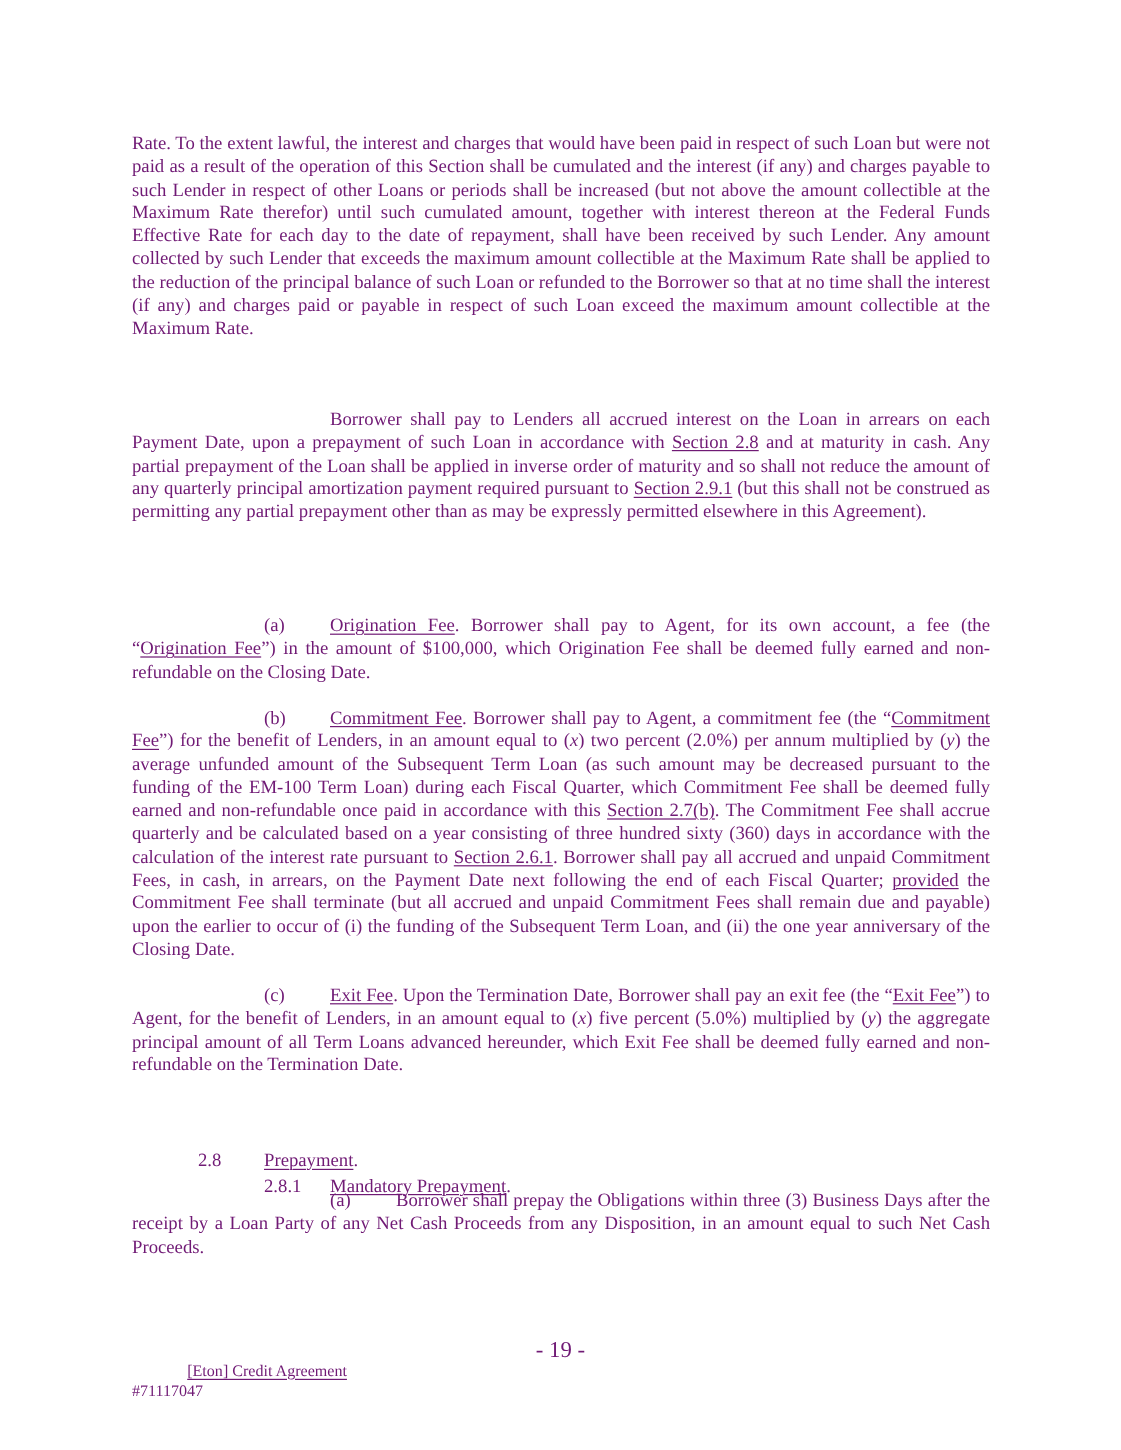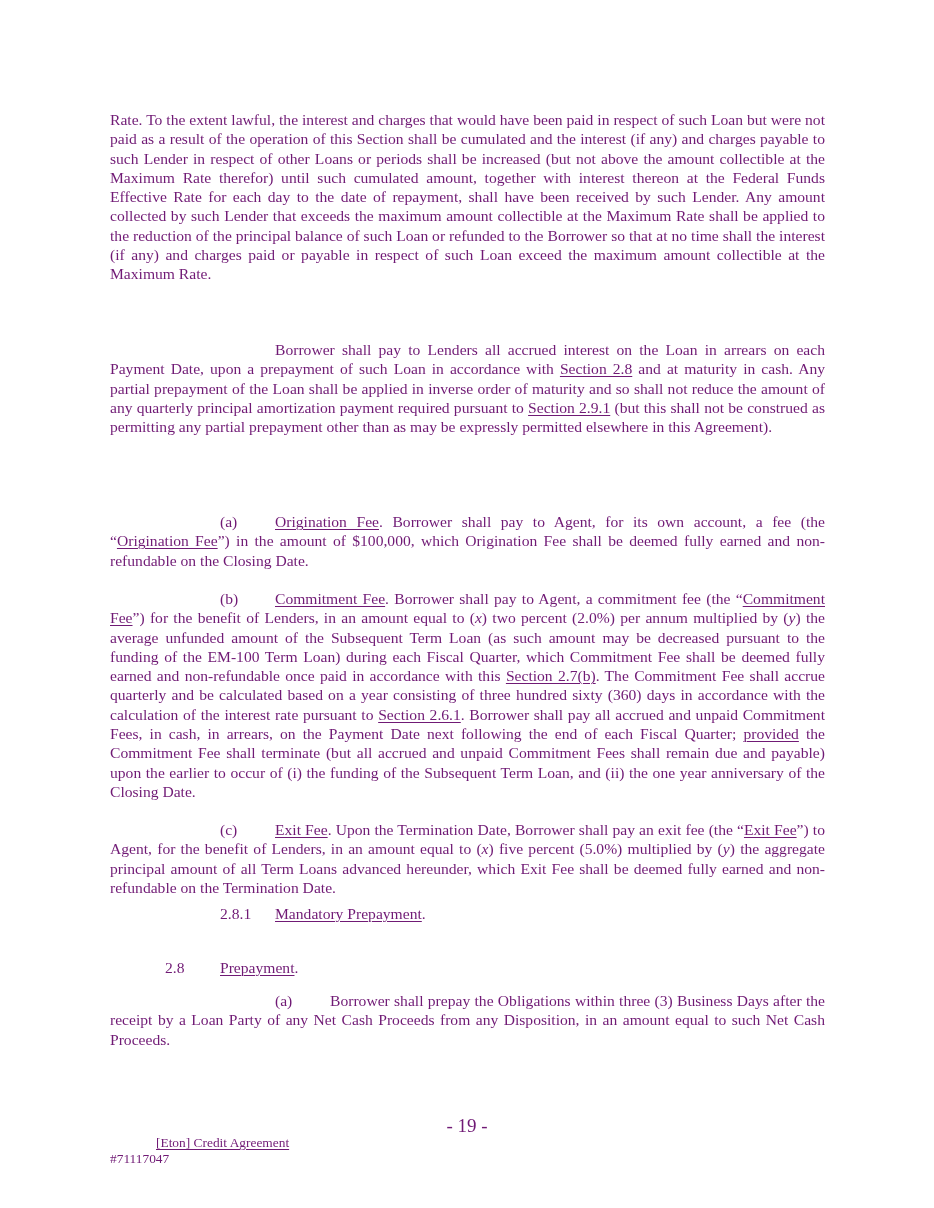--- a/index.html
+++ b/index.html
@@ -40,21 +40,21 @@
   </div>
 
   <div class="block just" style="top:820px;">
     <span class="num" style="margin-left:110px;width:55px;">(c)</span><span><span class="u">Exit Fee</span><span>.  Upon the Termination Date, Borrower shall pay an exit fee (the “</span><span class="u">Exit Fee</span><span>”) to Agent, for the benefit of Lenders, in an amount equal to (</span><span class="i">x</span><span>) five percent (5.0%) multiplied by (</span><span class="i">y</span><span>) the aggregate principal amount of all Term Loans advanced hereunder, which Exit Fee shall be deemed fully earned and non-refundable on the Termination Date.</span></span>
   </div>
 
   <div class="block" style="top:915px;">
     <span class="num" style="margin-left:55px;width:55px;margin-top:43px;">2.8</span><span><span class="u">Prepayment</span><span>.</span></span>
   </div>
 
-  <div class="block" style="top:904px;">
+  <div class="block" style="top:979px;">
     <span class="num" style="margin-left:110px;width:55px;">2.8.1</span><span><span class="u">Mandatory Prepayment</span><span>.</span></span>
   </div>
 
   <div class="block just" style="top:991px;">
     <span class="num" style="margin-left:165px;width:55px;">(a)</span><span><span>Borrower shall prepay the Obligations within three (3) Business Days after the receipt by a Loan Party of any Net Cash Proceeds from any Disposition, in an amount equal to such Net Cash Proceeds.</span></span>
   </div>
 
   <div class="pagenum">- 19 -</div>
 
   <div class="footer-line u" style="top:1135px;margin-left:46px;">[Eton] Credit Agreement</div>

